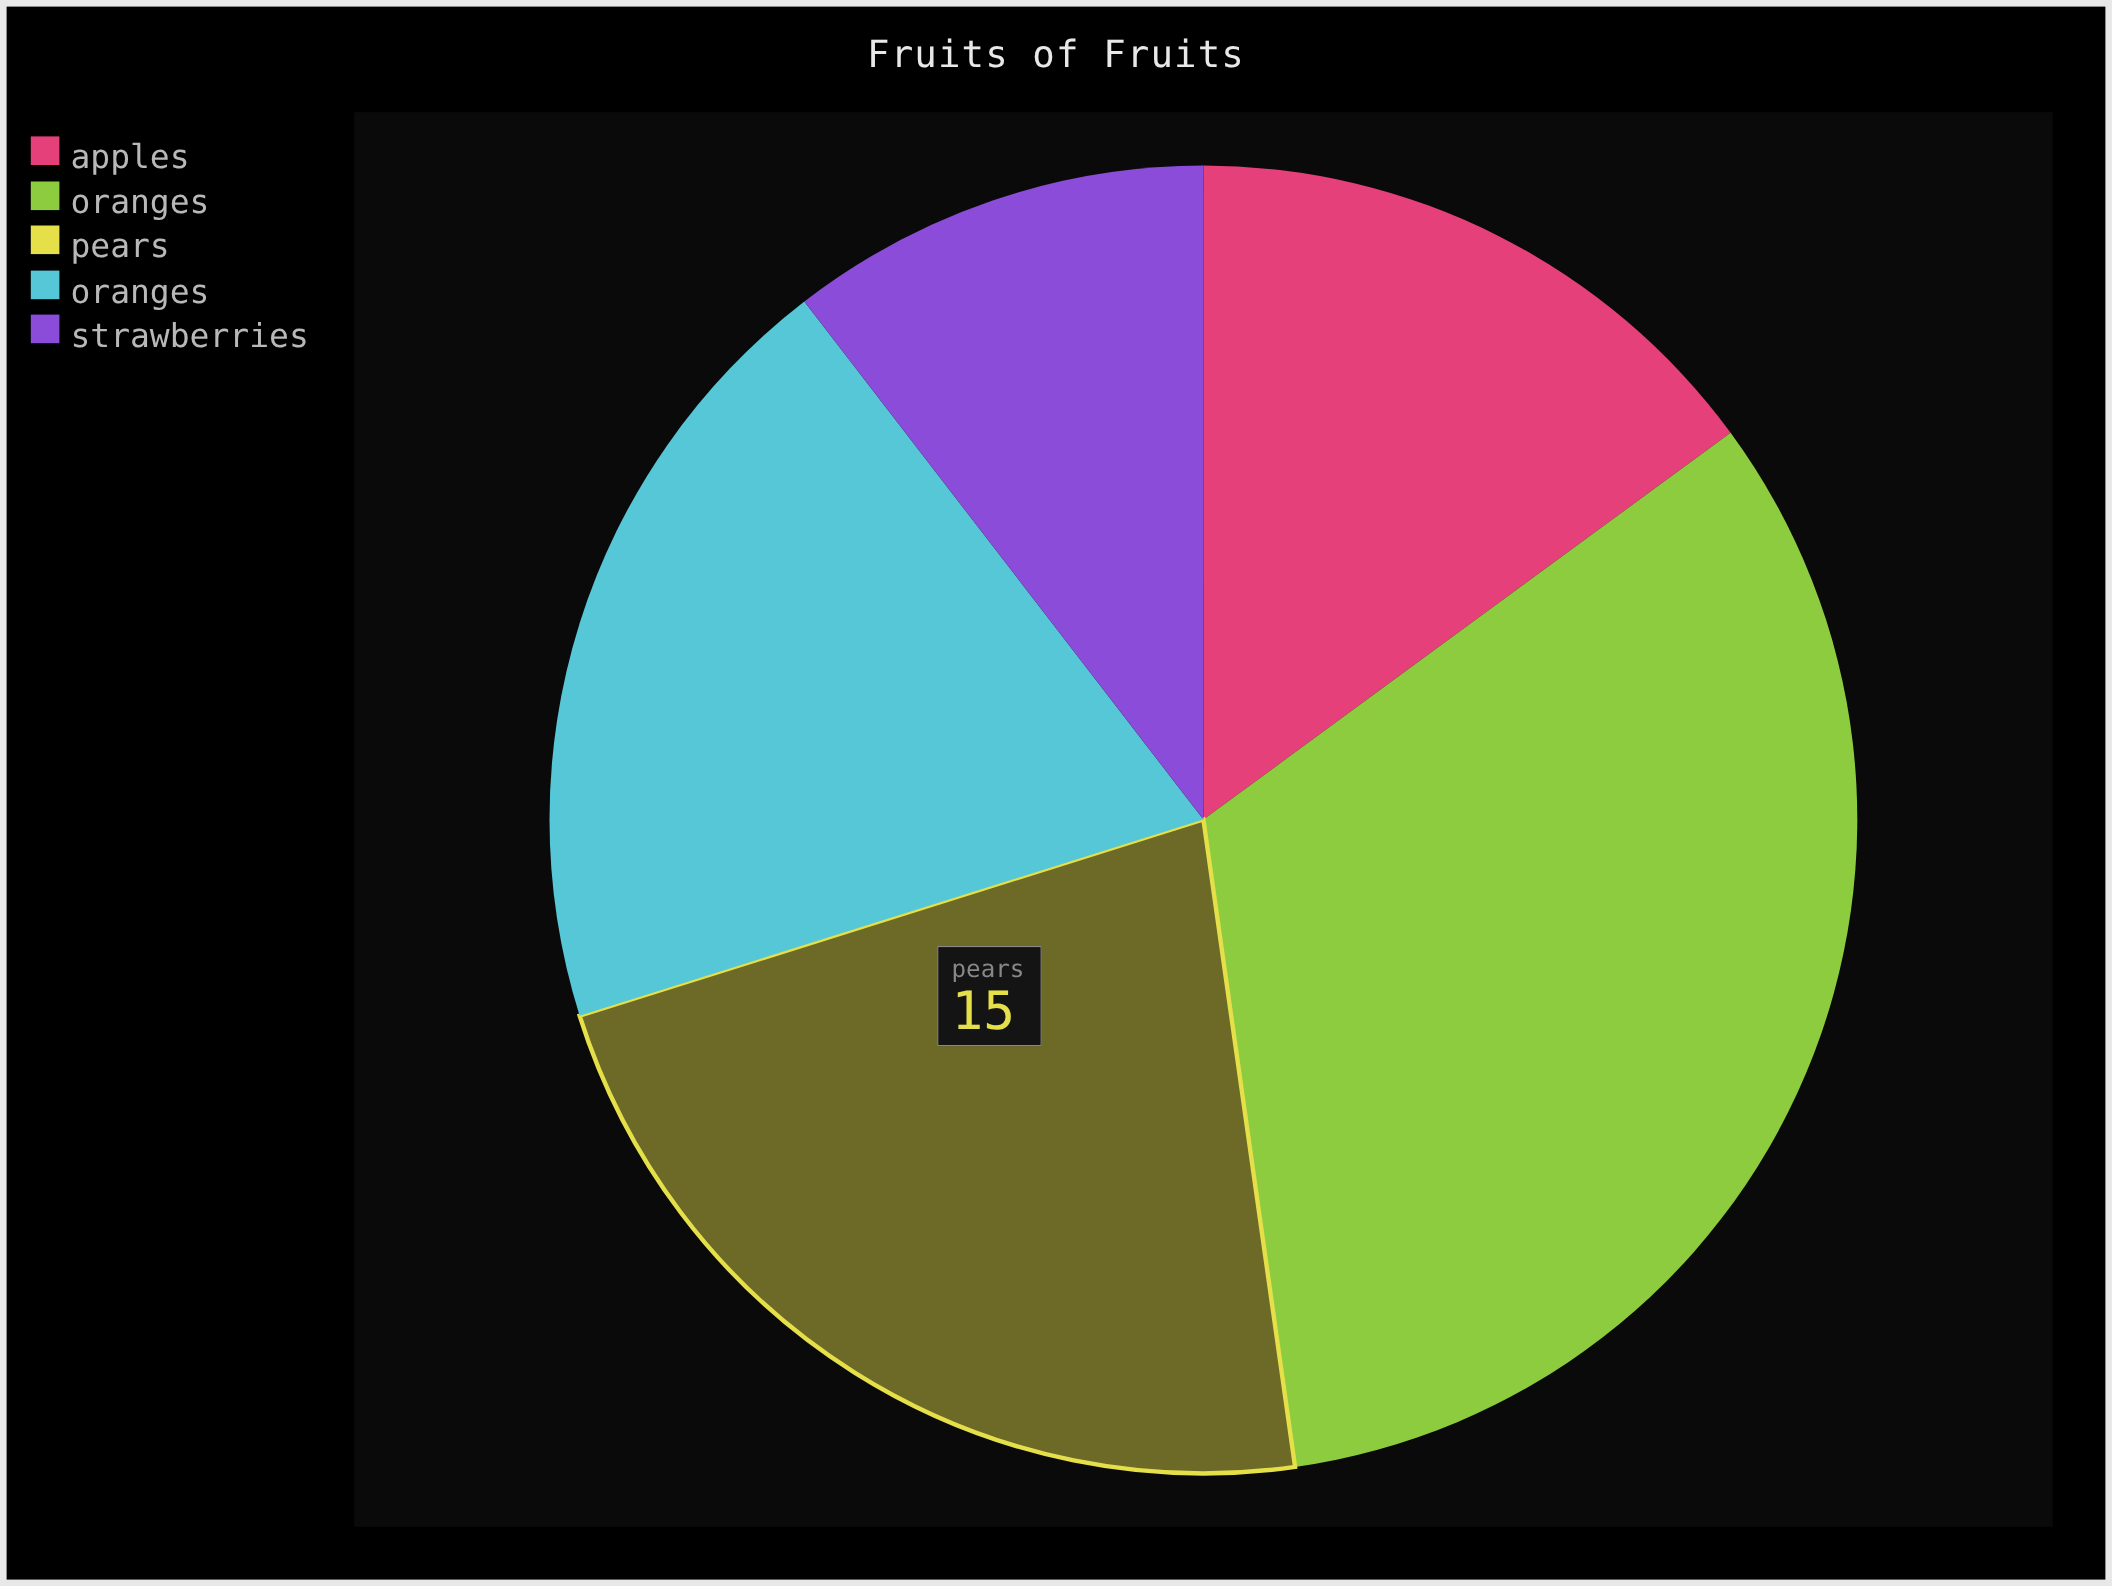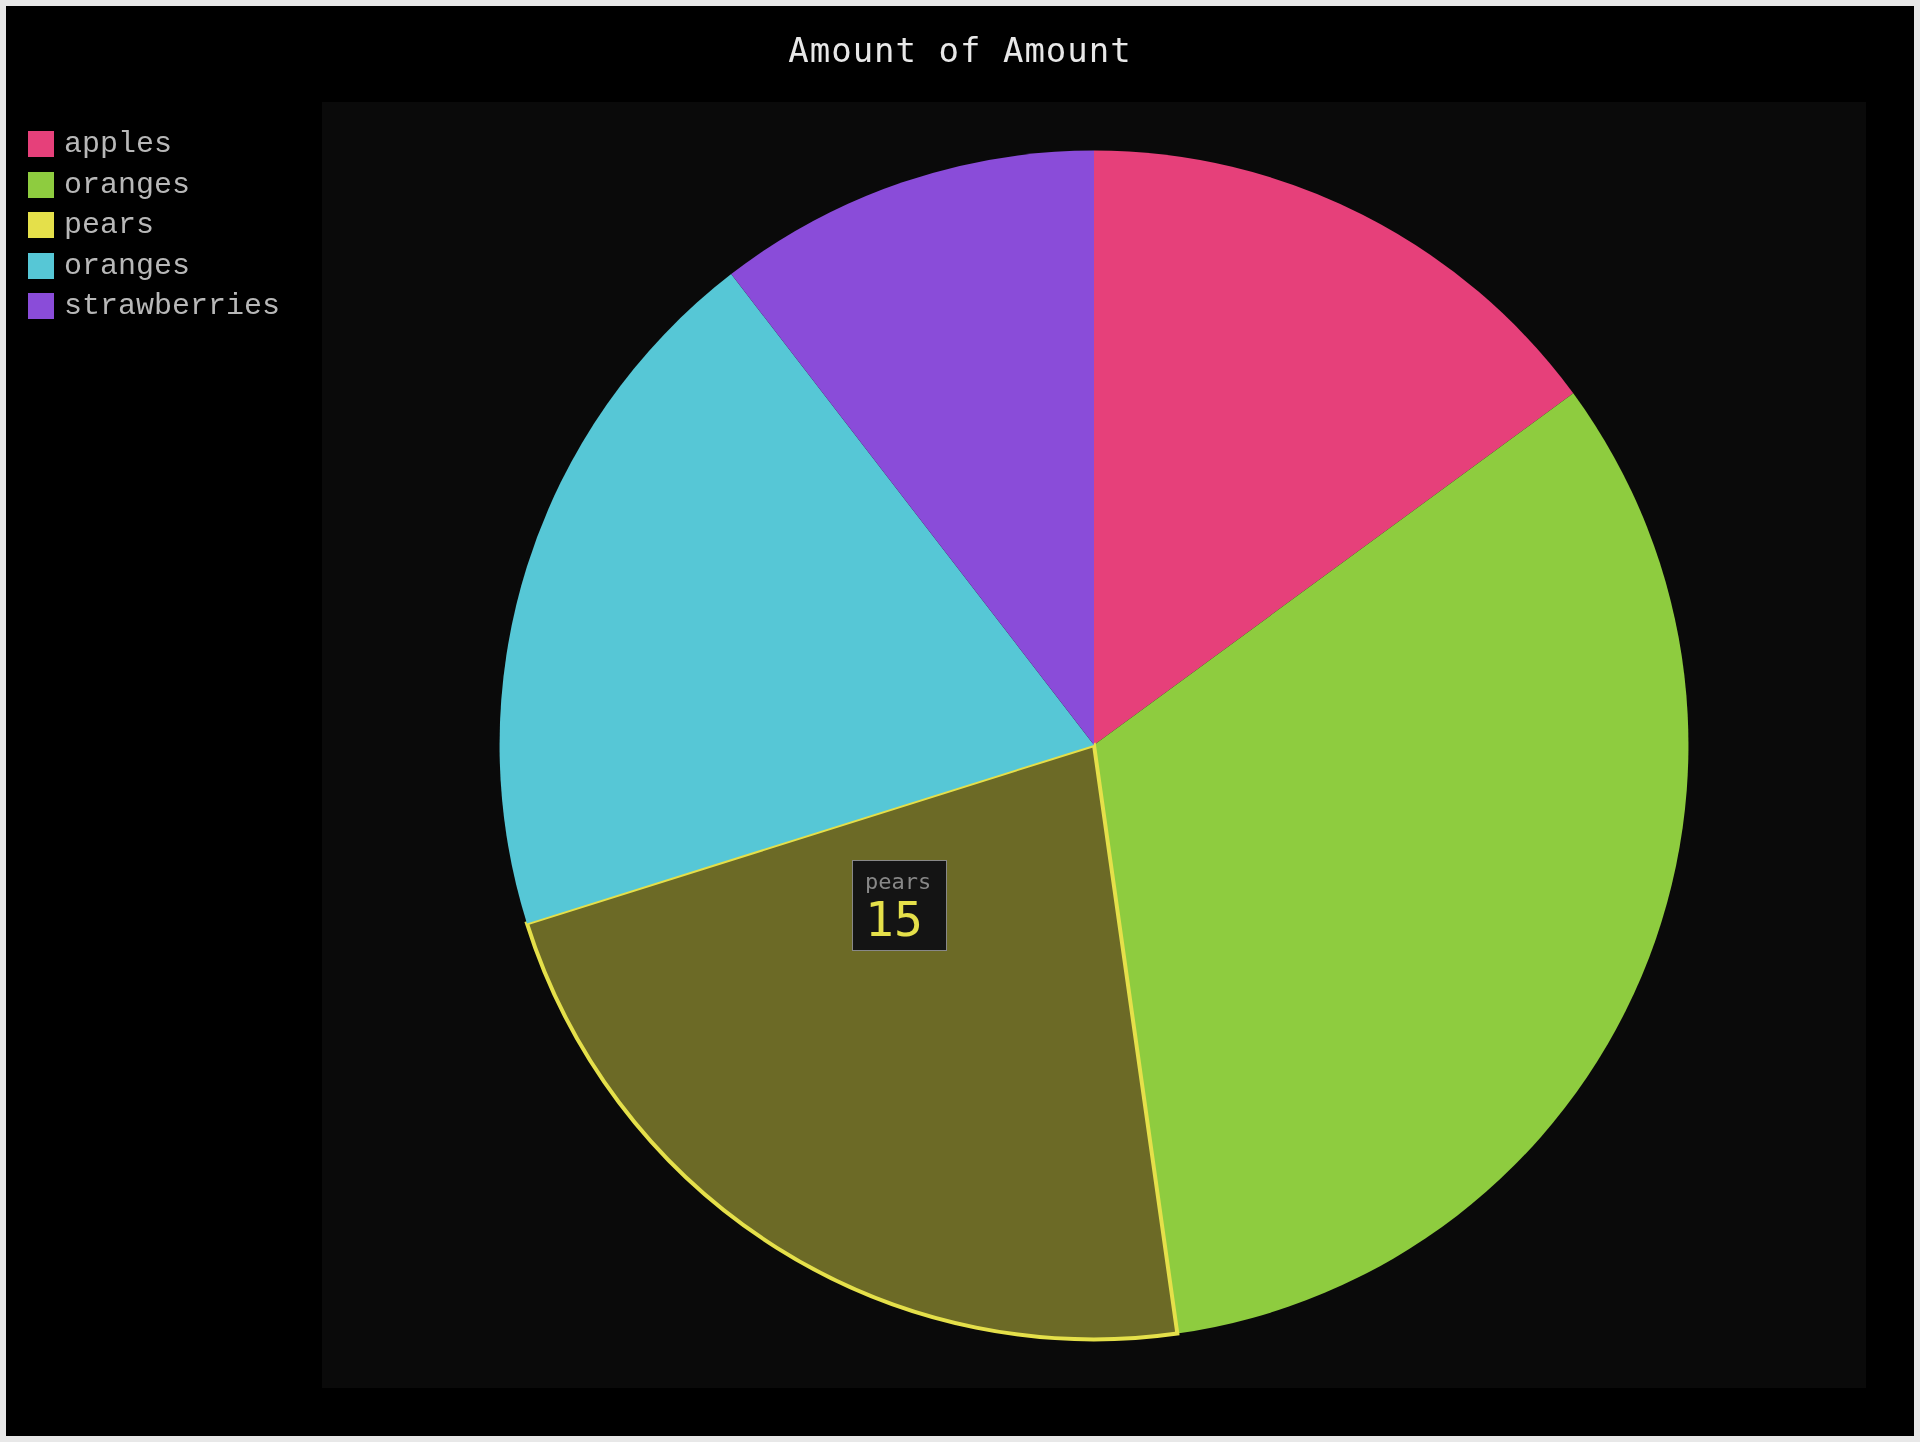--- a/index.html
+++ b/index.html
@@ -31,24 +31,23 @@
   }
   .legend {
     position: absolute;
     top: 118px;
     left: 22px;
     font-size: 30px;
     color: #b8b8b8;
   }
   .legend-item {
     display: flex;
-    align-items: center;
+    align-items: flex-start;
     gap: 10px;
     line-height: 1.35;
-    font-family: Liberation Mono, monospace;
   }
   .legend-swatch {
     width: 26px;
     height: 26px;
     display: inline-block;
   }
   .chart-panel {
     position: absolute;
     top: 96px;
     left: 316px;
@@ -78,21 +77,21 @@
   .tooltip-value {
     font-size: 48px;
     line-height: 1.05;
   }
 </style>
 </head>
 <body>
 
 <div class="frame">
 
-  <div class="title">Amount of Amount</div>
+  <div class="title">Fruits of Fruits</div>
 
   <div class="legend" id="legend">
       <div class="legend-item">
         <span class="legend-swatch" style="background: rgb(230, 64, 122);"></span>
         <span>apples</span>
       </div>
       <div class="legend-item">
         <span class="legend-swatch" style="background: rgb(142, 204, 63);"></span>
         <span>oranges</span>
       </div>

